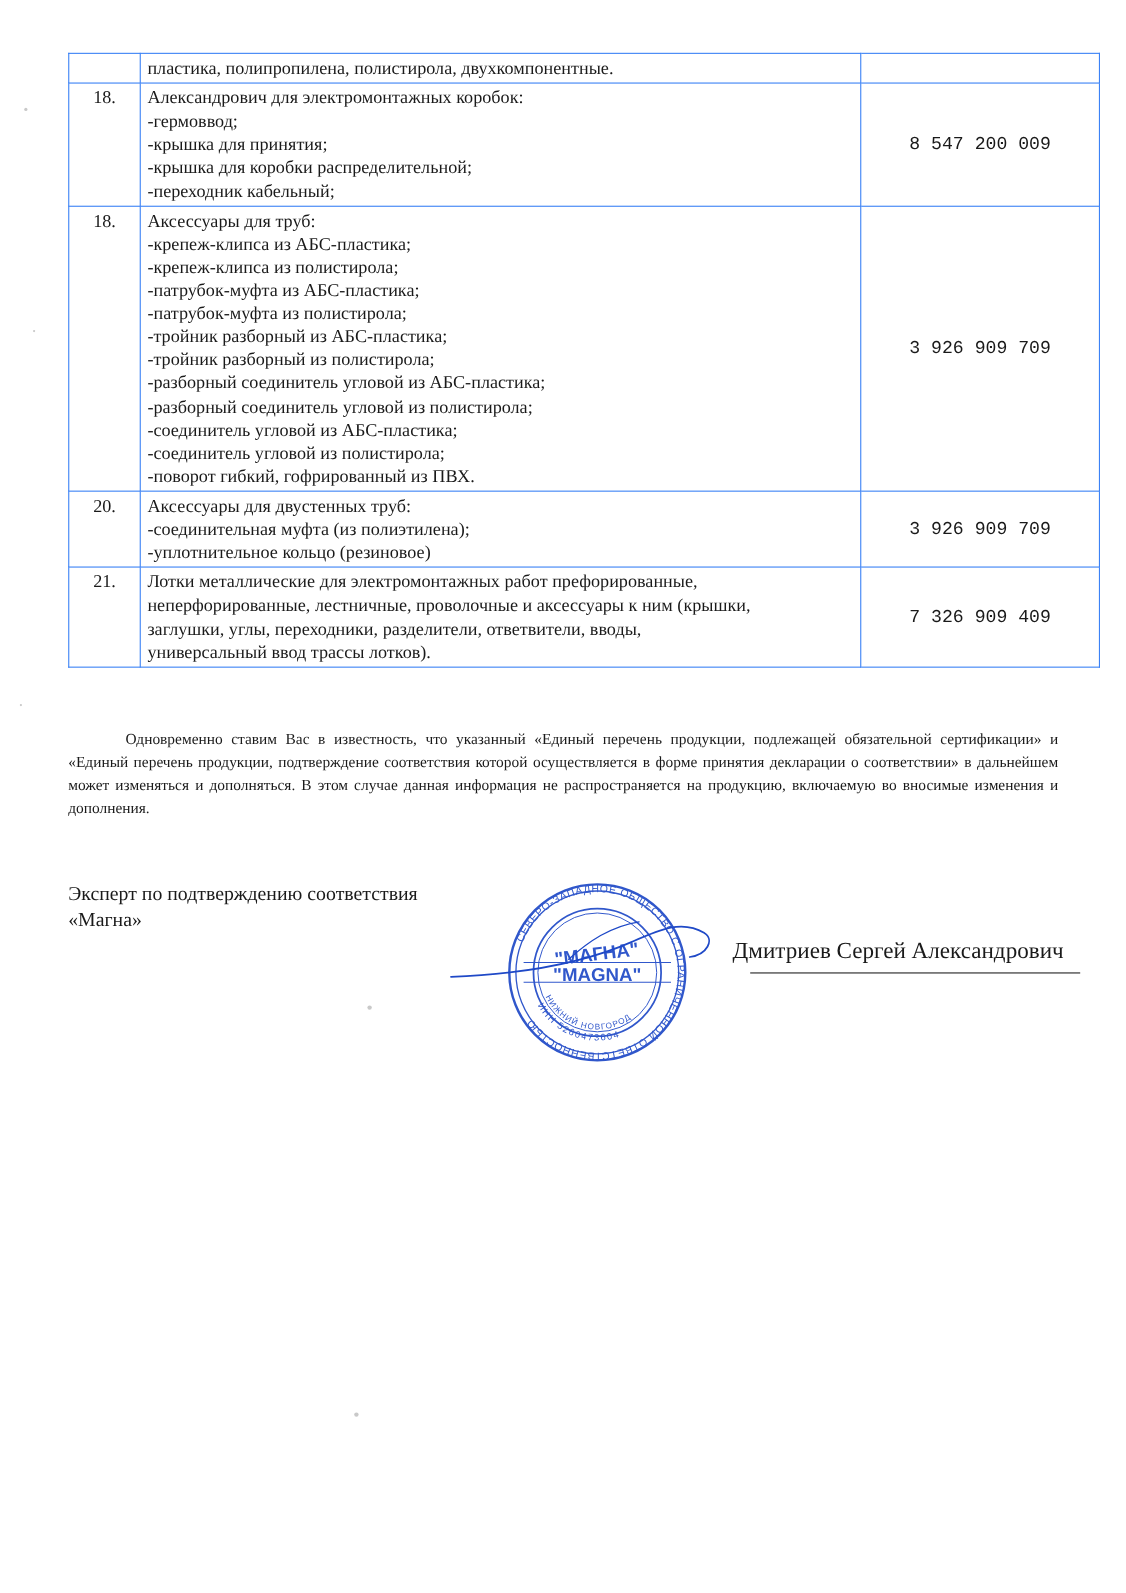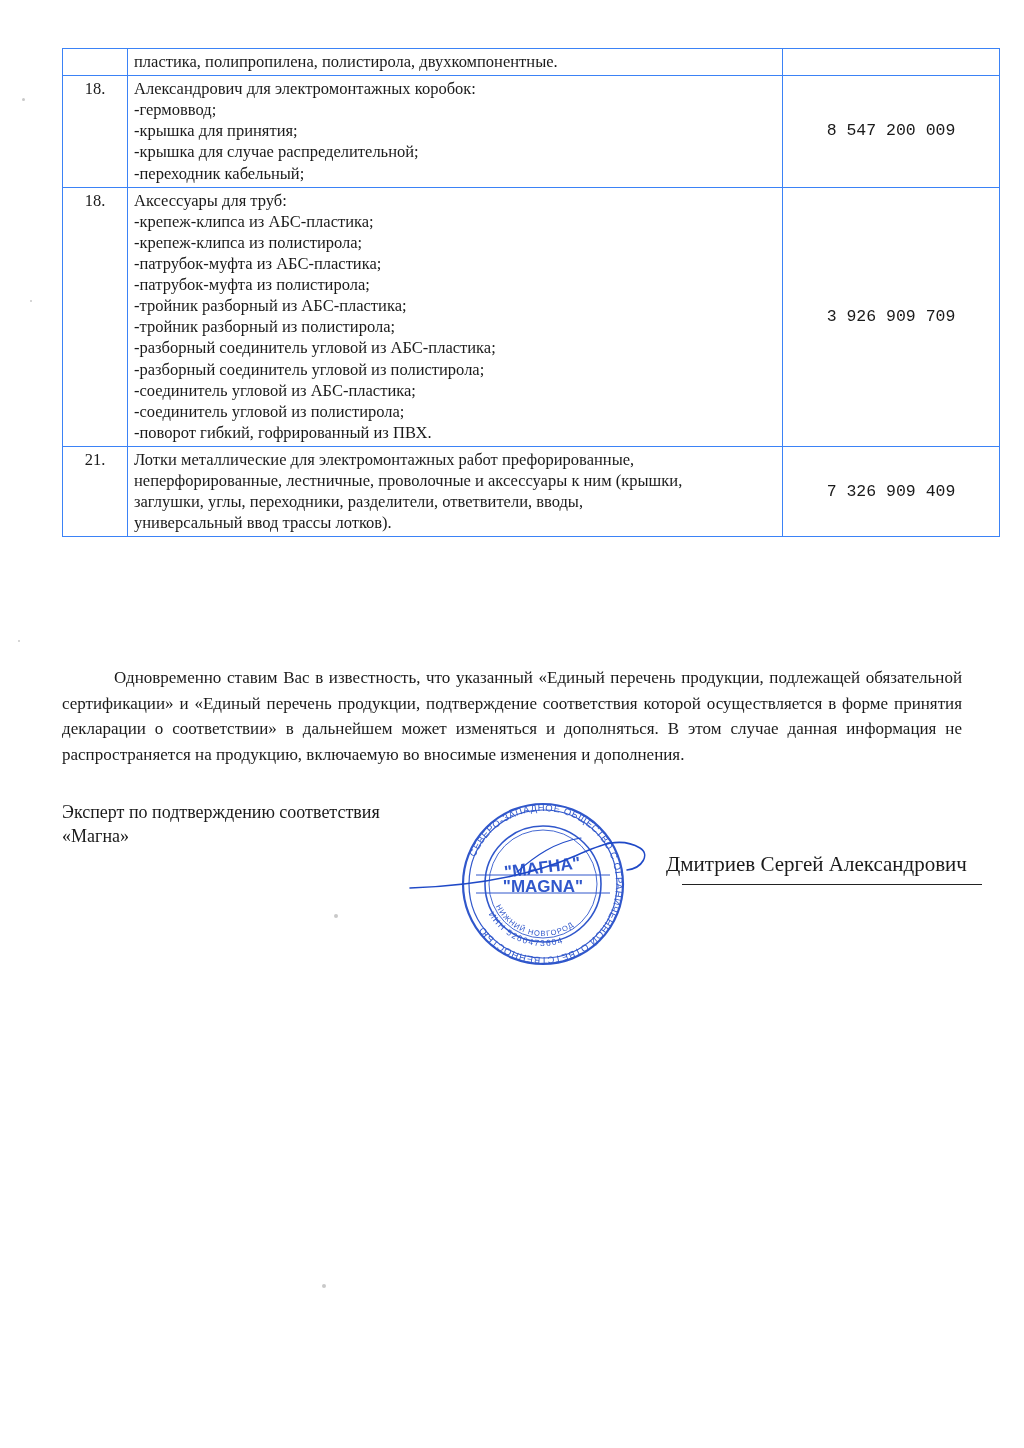--- a/index.html
+++ b/index.html
@@ -43,21 +43,21 @@
   .code-cell { text-align: center; font-family: Liberation Mono, monospace; }
 
   .desc-line { display: block; white-space: pre-wrap; }
 
   
   .body-par {
     position: absolute;
     left: 62px;
     top: 648px;
     width: 900px;
-    font-size: 17px;
+    font-size: 14px;
     line-height: 1.5;
     text-align: justify;
     text-indent: 52px;
   }
 
   
   .sig-block {
     position: absolute;
     left: 62px;
     top: 800px;
@@ -134,21 +134,21 @@
         </td>
         <td class="col-code code-cell"></td>
       </tr>
 
       <tr>
         <td class="col-num">18.</td>
         <td class="col-desc">
           <span class="desc-line">Александрович для электромонтажных коробок:</span>
           <span class="desc-line">-гермоввод;</span>
           <span class="desc-line">-крышка для принятия;</span>
-          <span class="desc-line">-крышка для случае распределительной;</span>
+          <span class="desc-line">-крышка для коробки распределительной;</span>
           <span class="desc-line">-переходник кабельный;</span>
         </td>
         <td class="col-code code-cell">8 547 200 009</td>
       </tr>
 
       <tr>
         <td class="col-num">18.</td>
         <td class="col-desc">
           <span class="desc-line">Аксессуары для труб:</span>
           <span class="desc-line">-крепеж-клипса из АБС-пластика;</span>
@@ -159,20 +159,29 @@
           <span class="desc-line">-тройник разборный из полистирола;</span>
           <span class="desc-line">-разборный соединитель угловой из АБС-пластика;</span>
           <span class="desc-line">-разборный соединитель угловой из полистирола;</span>
           <span class="desc-line">-соединитель угловой из АБС-пластика;</span>
           <span class="desc-line">-соединитель угловой из полистирола;</span>
           <span class="desc-line">-поворот гибкий, гофрированный из ПВХ.</span>
         </td>
         <td class="col-code code-cell">3 926 909 709</td>
       </tr>
 
+      <tr>
+        <td class="col-num">20.</td>
+        <td class="col-desc">
+          <span class="desc-line">Аксессуары для двустенных труб:</span>
+          <span class="desc-line">-соединительная муфта (из полиэтилена);</span>
+          <span class="desc-line">-уплотнительное кольцо (резиновое)</span>
+        </td>
+        <td class="col-code code-cell">3 926 909 709</td>
+      </tr>
 
       <tr>
         <td class="col-num">21.</td>
         <td class="col-desc">
           <span class="desc-line">Лотки металлические для электромонтажных работ префорированные,</span>
           <span class="desc-line">неперфорированные, лестничные, проволочные и аксессуары к ним (крышки,</span>
           <span class="desc-line">заглушки, углы, переходники, разделители, ответвители, вводы,</span>
           <span class="desc-line">универсальный ввод трассы лотков).</span>
         </td>
         <td class="col-code code-cell">7 326 909 409</td>

